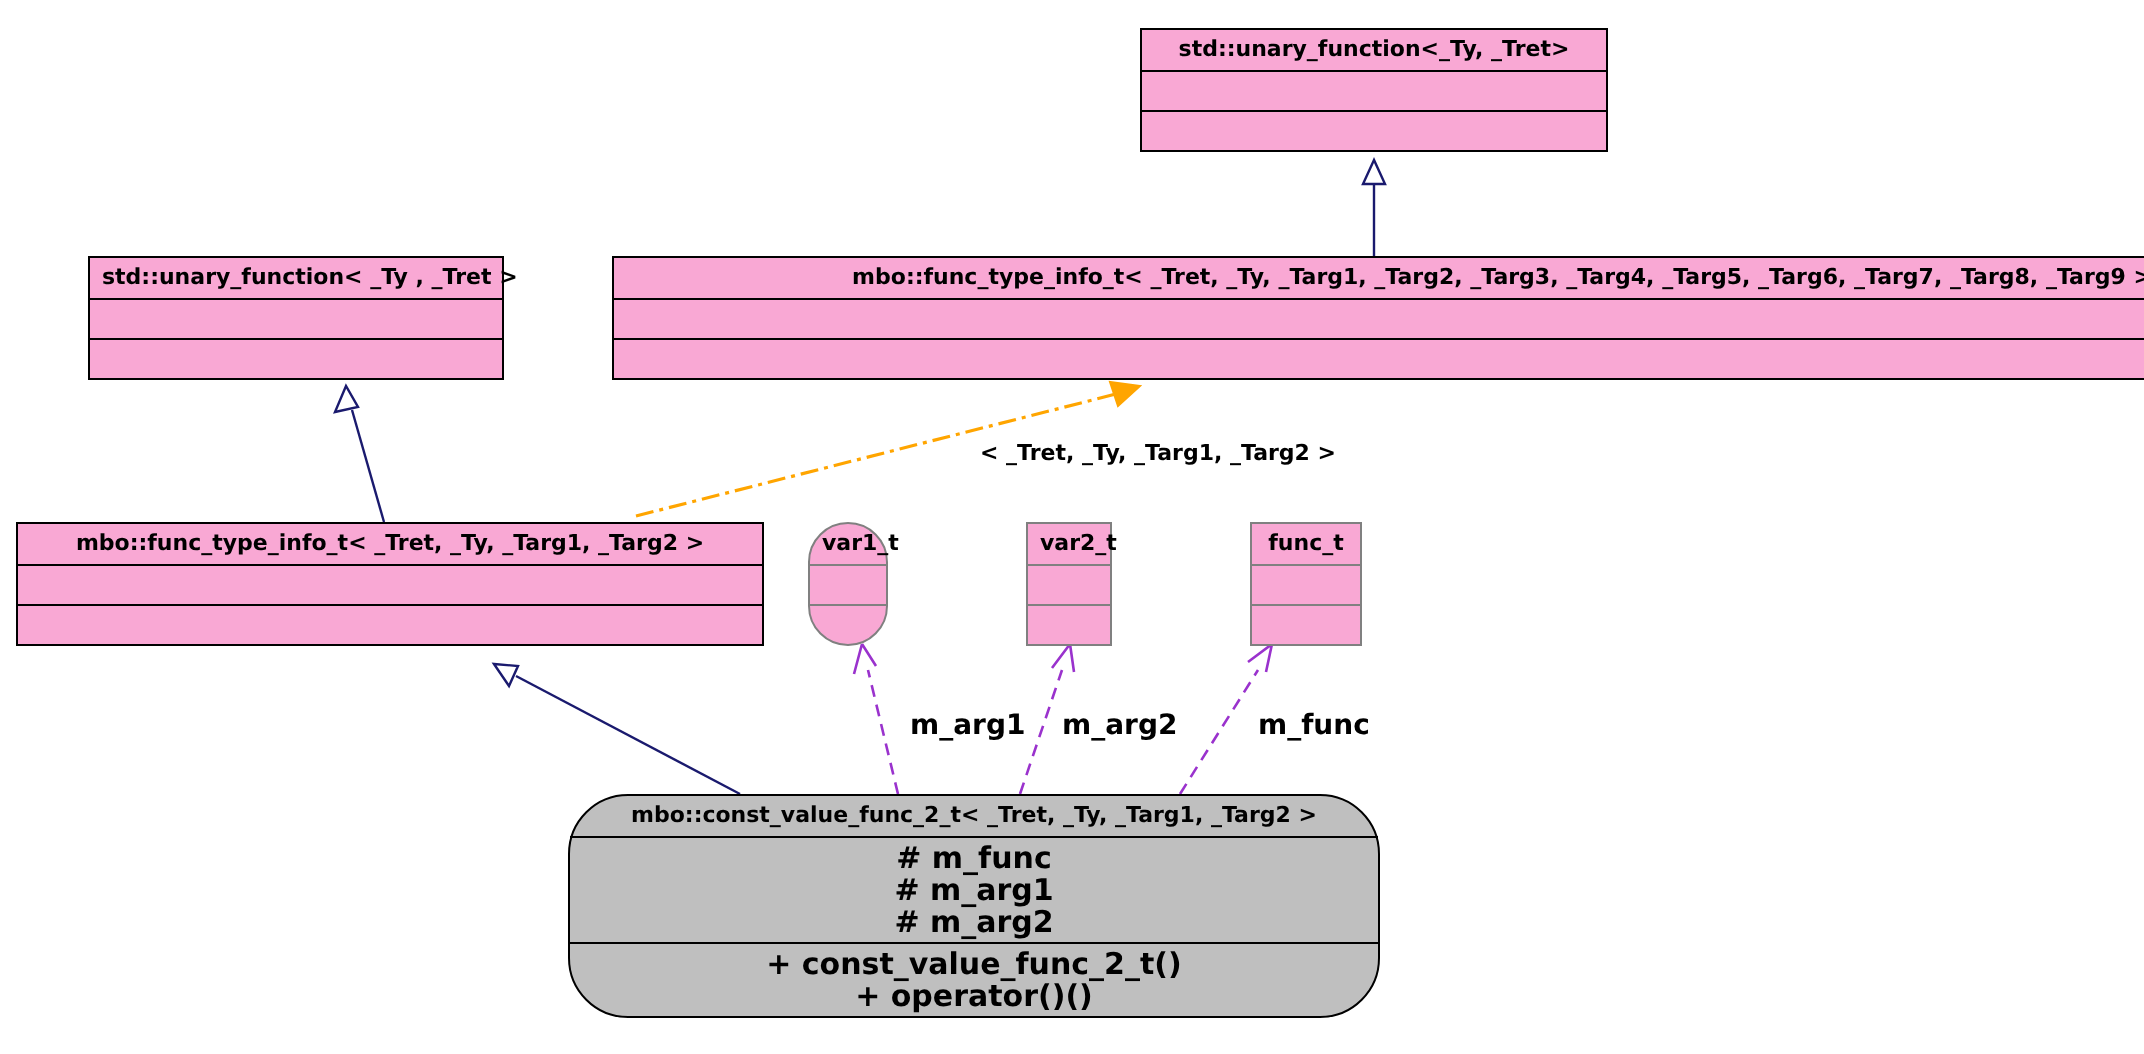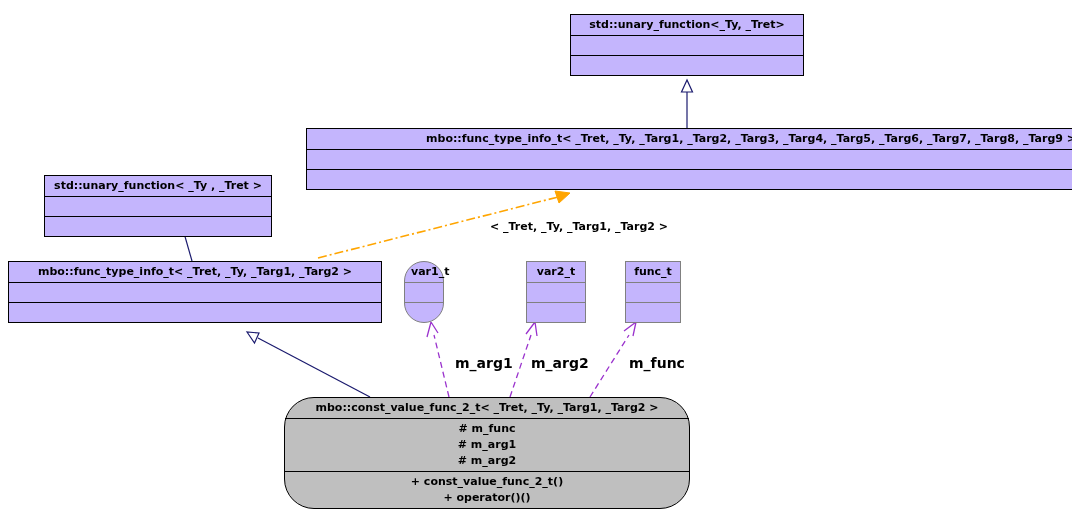--- a/index.html
+++ b/index.html
@@ -22,21 +22,21 @@
     left: 0;
     top: 0;
     width: 1072px;
     height: 527px;
     pointer-events: none;
   }
   .node {
     position: absolute;
     box-sizing: border-box;
     border: 1px solid #000000;
-    background: #c4b5fd;
+    background: #f9a8d4;
     z-index: 5;
   }
   .node.gray-border {
     border: 1px solid #808080;
   }
   .node.filled {
     background: #bfbfbf;
     border-radius: 30px;
   }
   .node .title {
@@ -54,21 +54,21 @@
   }
   .node.gray-border .sep {
     border-top: 1px solid #808080;
   }
   .node .compartment {
     min-height: 15px;
     padding: 2px 6px;
   }
   .node .member {
     font-family: "DejaVu Sans", sans-serif;
-    font-size: 11px;
+    font-size: 15px;
     font-weight: bold;
     color: #000000;
     text-align: center;
     white-space: nowrap;
     line-height: 16px;
   }
   .edge-label {
     position: absolute;
     font-family: "DejaVu Sans", sans-serif;
     font-size: 14px;
@@ -131,21 +131,21 @@
       <path d="M 636 322 L 624 331 M 636 322 L 633 336" fill="none" stroke="#9a32cd" stroke-width="1.3"></path>
     </g>
   </svg>
 
   <div class="node" style="left:570px; top:14px; width:234px;">
     <div class="title">std::unary_function&lt;_Ty, _Tret&gt;</div>
     <div class="sep compartment"></div>
     <div class="sep compartment"></div>
   </div>
 
-  <div class="node" style="left:44px; top:128px; width:228px;margin-top:47px;">
+  <div class="node" style="left:44px; top:128px; width:208px;">
     <div class="title">std::unary_function&lt; _Ty , _Tret &gt;</div>
     <div class="sep compartment"></div>
     <div class="sep compartment"></div>
   </div>
 
   <div class="node" style="left:306px; top:128px; width:890px;">
     <div class="title">mbo::func_type_info_t&lt; _Tret, _Ty, _Targ1, _Targ2, _Targ3, _Targ4, _Targ5, _Targ6, _Targ7, _Targ8, _Targ9 &gt;</div>
     <div class="sep compartment"></div>
     <div class="sep compartment"></div>
   </div>
@@ -157,21 +157,21 @@
     <div class="sep compartment"></div>
     <div class="sep compartment"></div>
   </div>
 
   <div class="node gray-border" style="left:404px; top:261px; width:40px;border-radius:21px;">
     <div class="title">var1_t</div>
     <div class="sep compartment"></div>
     <div class="sep compartment"></div>
   </div>
 
-  <div class="node gray-border" style="left:526px; top:261px; width:60px;">
+  <div class="node gray-border" style="left:513px; top:261px; width:43px;">
     <div class="title">var2_t</div>
     <div class="sep compartment"></div>
     <div class="sep compartment"></div>
   </div>
 
   <div class="node gray-border" style="left:625px; top:261px; width:56px;">
     <div class="title">func_t</div>
     <div class="sep compartment"></div>
     <div class="sep compartment"></div>
   </div>

